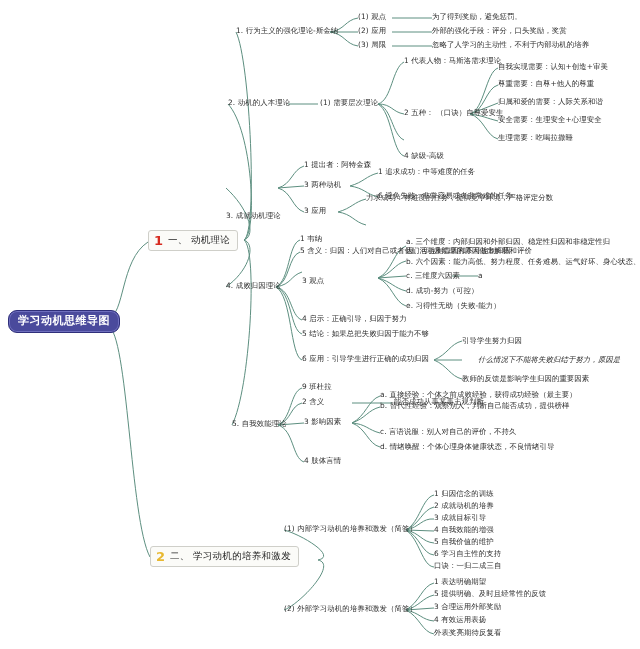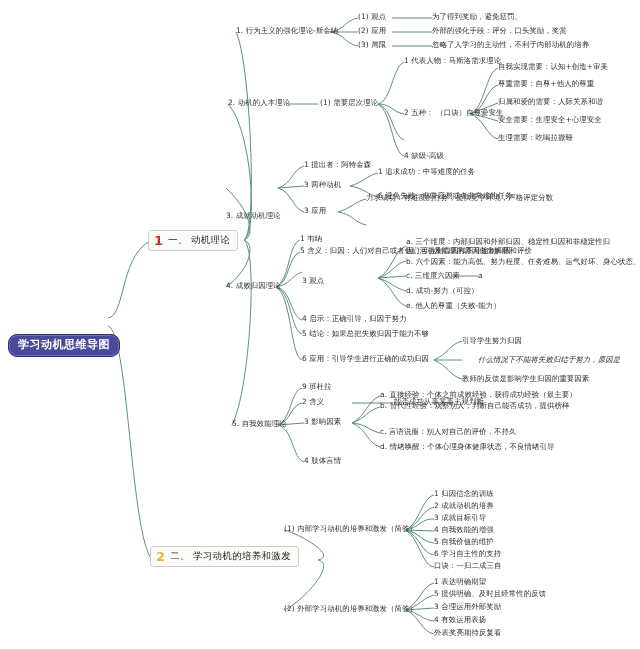--- a/index.html
+++ b/index.html
@@ -17,21 +17,20 @@
     left:8px;top:310px;
     background:#4a4a9c;
     border:1px solid #2f2f7a;
     border-radius:9px;
     color:#ffffff;
     font-size:11px;
     font-weight:bold;
     padding:4px 9px;
     letter-spacing:.5px;
     box-shadow:0 0 0 1px #6f6fbe inset;
-    margin-top:24px;
   }
   
   .branch{
     background:#fbfbf8;
     border:1px solid #cfcfc9;
     border-radius:3px;
     font-size:9.5px;
     padding:3px 7px 3px 5px;
     display:flex;align-items:center;gap:5px;
   }
@@ -178,21 +177,21 @@
 
   <div class="node t" style="left:226px;top:282px;">4. 成败归因理论</div>
   <div class="node t" style="left:300px;top:235px;">1 韦纳</div>
   <div class="node t" style="left:300px;top:247px;">5 含义：归因：人们对自己或者他们活动及结果的原因做出解释和评价</div>
   <div class="node t" style="left:302px;top:277px;">3 观点</div>
   <div class="node t w" style="left:406px;top:238px;width:215px;">a. 三个维度：内部归因和外部归因、稳定性归因和非稳定性归因、可控制归因和不可控制归因</div>
   <div class="node t" style="left:406px;top:258px;">b. 六个因素：能力高低、努力程度、任务难易、运气好坏、身心状态、外界环境</div>
   <div class="node t" style="left:406px;top:272px;">c. 三维度六因素</div>
   <div class="node t" style="left:478px;top:272px;">a</div>
   <div class="node t" style="left:406px;top:287px;">d. 成功-努力（可控）</div>
-  <div class="node t" style="left:406px;top:302px;">e. 他人的尊重（失败-能力）</div>
+  <div class="node t" style="left:406px;top:302px;">e. 习得性无助（失败-能力）</div>
   <div class="node t" style="left:302px;top:315px;">4 启示：正确引导，归因于努力</div>
   <div class="node t" style="left:302px;top:330px;">5 结论：如果总把失败归因于能力不够</div>
   <div class="node t" style="left:302px;top:355px;">6 应用：引导学生进行正确的成功归因</div>
   <div class="node t" style="left:462px;top:337px;">引导学生努力归因</div>
   <div class="node t" style="left:478px;top:356px;font-style:italic;">什么情况下不能将失败归结于努力，原因是</div>
   <div class="node t" style="left:462px;top:375px;">教师的反馈是影响学生归因的重要因素</div>
 
   <div class="node t" style="left:232px;top:420px;">5. 自我效能理论</div>
   <div class="node t" style="left:302px;top:383px;">9 班杜拉</div>
   <div class="node t" style="left:302px;top:398px;">2 含义</div>

